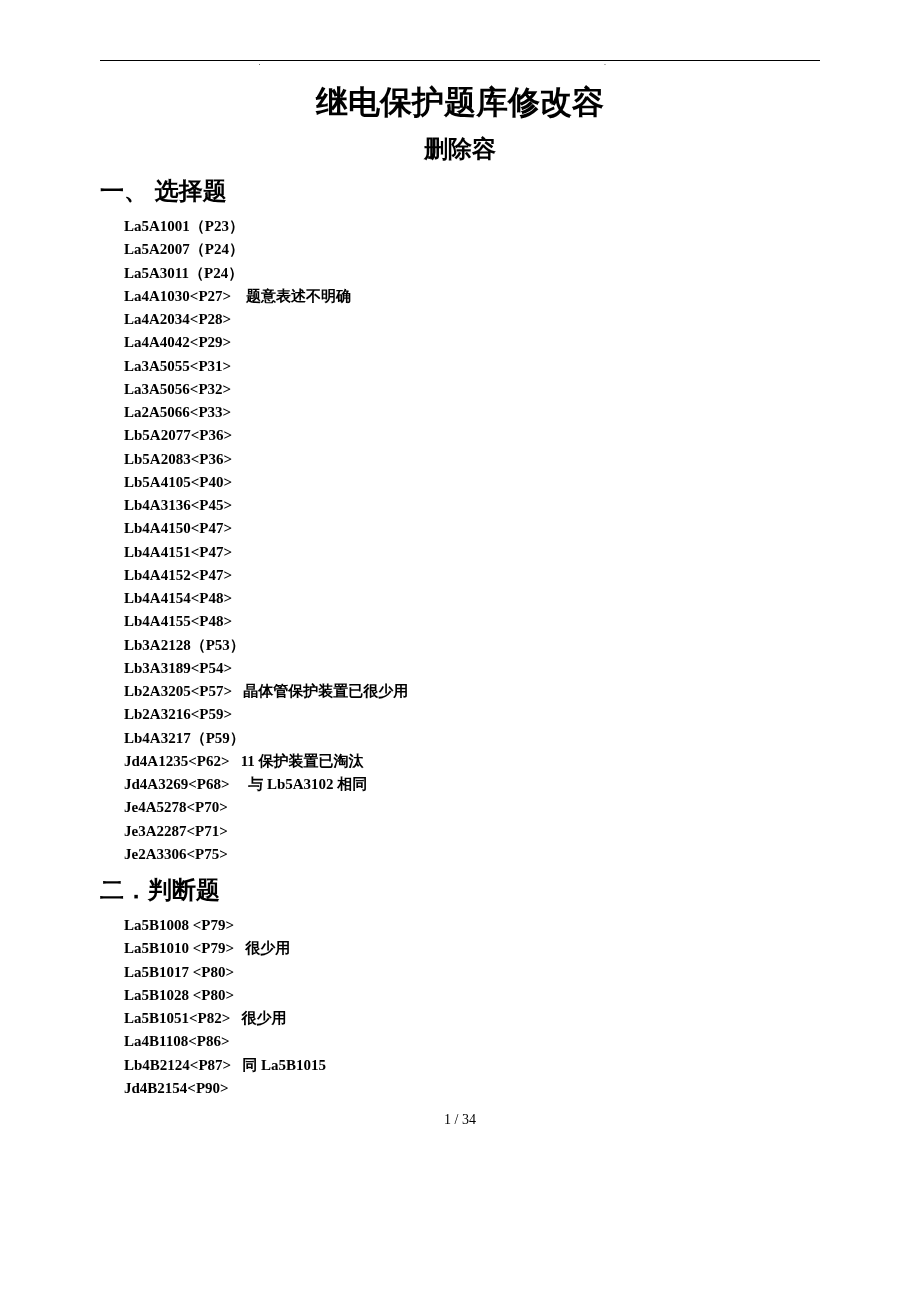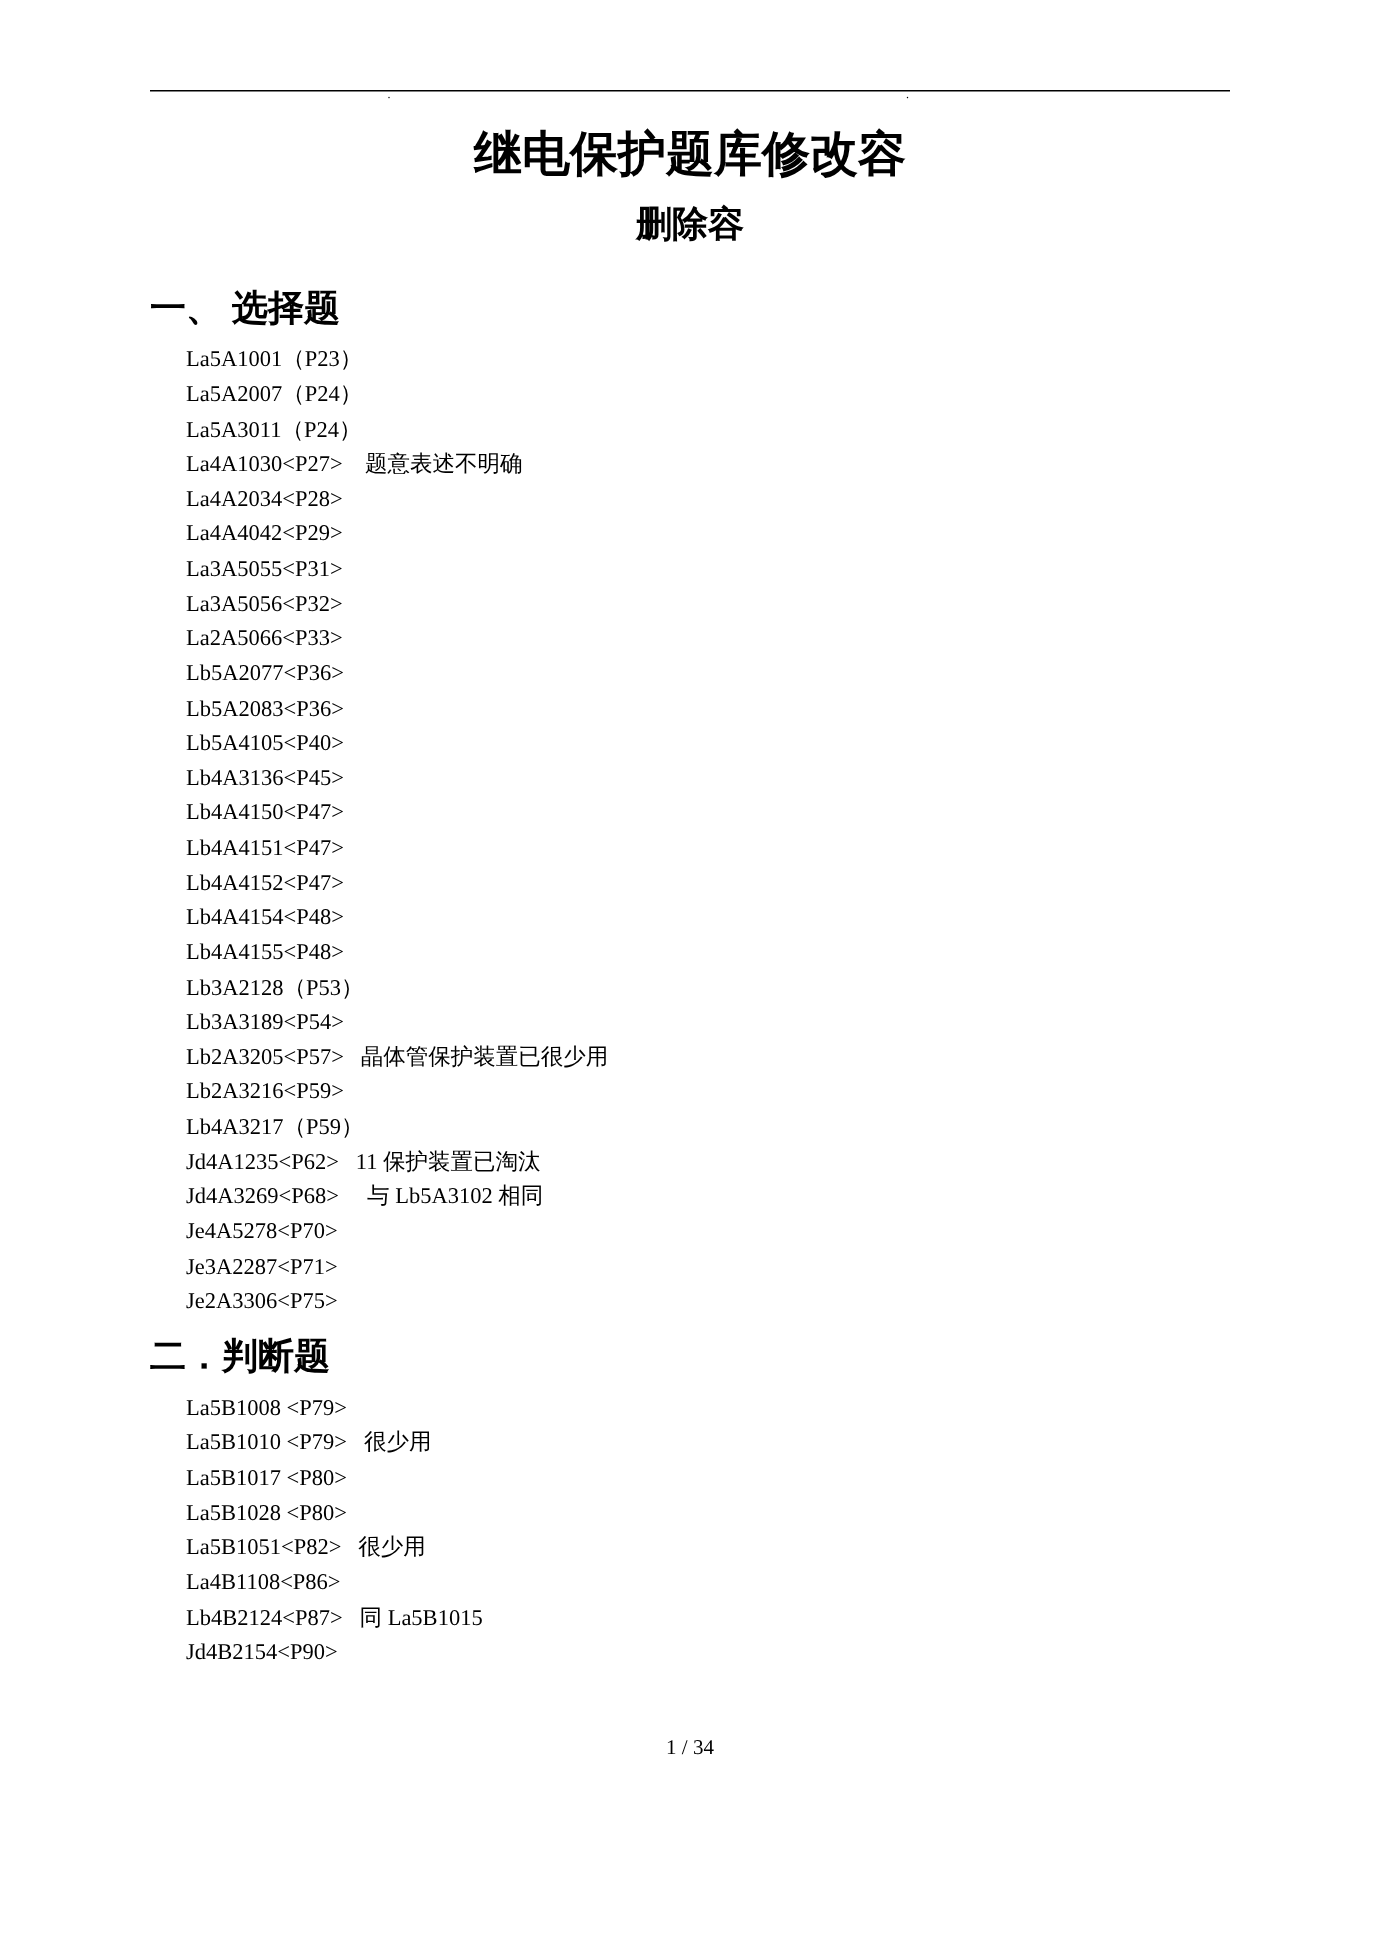--- a/index.html
+++ b/index.html
@@ -30,41 +30,42 @@
     text-align: center;
     font-size: 32px;
     font-weight: bold;
     margin: 10px 0 8px 0;
     font-family: "SimHei", "黑体", sans-serif;
   }
   h2 {
     text-align: center;
     font-size: 24px;
     font-weight: bold;
-    margin: 0 0 24px 0;
+    margin: 0 0 10px 0;
     font-family: "SimHei", "黑体", sans-serif;
   }
   .section-heading {
     font-size: 24px;
     font-weight: bold;
     margin: 8px 0 8px 0;
     font-family: "SimHei", "黑体", sans-serif;
   }
   .item-list {
     margin-left: 24px;
     font-size: 15px;
     line-height: 1.55;
   }
   .item {
     white-space: pre;
+    font-weight: bold;
   }
   .footer {
     text-align: center;
     font-size: 14px;
-    margin-top: 44px;
+    margin-top: 12px;
   }
 </style>
 </head>
 <body>
 
 <div class="page">
 
   <div class="top-rule">
     <span class="dot dot-left">.</span>
     <span class="dot dot-right">.</span>

